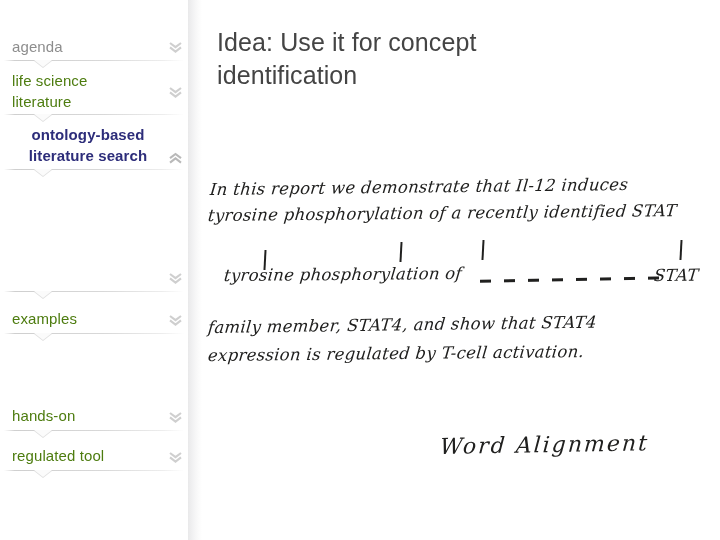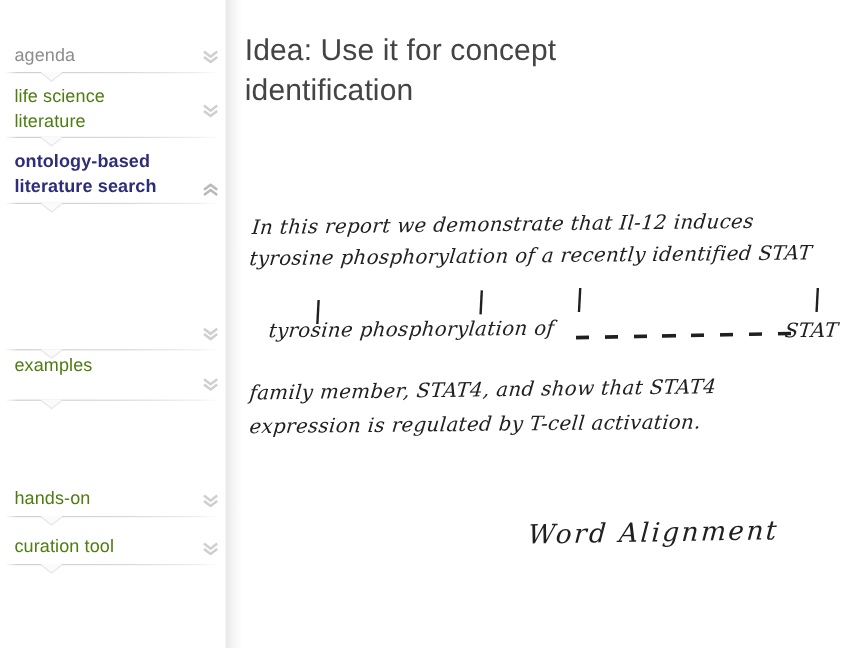--- a/index.html
+++ b/index.html
@@ -117,21 +117,21 @@
   #main {
     position: absolute;
     left: 202px;
     top: 0;
     width: 518px;
     height: 540px;
   }
 
   #slide-title {
     position: absolute;
-    left: 2px;
+    left: 15px;
     top: 26px;
     width: 400px;
     font-size: 25px;
     line-height: 33px;
     color: #444444;
     white-space: pre-line;
     letter-spacing: 0.1px;
   }
 
   
@@ -213,21 +213,21 @@
     </div>
     <div class="chev" style="left:168px; top:86px;">
       <svg width="15" height="13" viewBox="0 0 15 13">
           <path d="M2 2 L7.5 6.2 L13 2" fill="none" stroke="#cfcfcf" stroke-width="2.1"></path>
           <path d="M2 6.4 L7.5 10.6 L13 6.4" fill="none" stroke="#cfcfcf" stroke-width="2.1"></path>
         </svg>
     </div>
     <div class="nav-rule" style="top:114px;"></div>
     <div class="nav-notch" style="left:34px; top:114px;"></div>
 
-    <div class="nav-item" style="top:124px;">
+    <div class="nav-item" style="top:124px;text-align:center;">
       <span class="nav-label active">ontology-based
 literature search</span>
     </div>
     <div class="chev" style="left:168px; top:152px;">
       <svg width="15" height="13" viewBox="0 0 15 13">
           <path d="M2 6.2 L7.5 2 L13 6.2" fill="none" stroke="#b9b9b9" stroke-width="2.1"></path>
           <path d="M2 10.6 L7.5 6.4 L13 10.6" fill="none" stroke="#b9b9b9" stroke-width="2.1"></path>
         </svg>
     </div>
     <div class="nav-rule" style="top:169px;"></div>
@@ -236,21 +236,21 @@
 
     <div class="chev" style="left:168px; top:272px;">
       <svg width="15" height="13" viewBox="0 0 15 13">
           <path d="M2 2 L7.5 6.2 L13 2" fill="none" stroke="#cfcfcf" stroke-width="2.1"></path>
           <path d="M2 6.4 L7.5 10.6 L13 6.4" fill="none" stroke="#cfcfcf" stroke-width="2.1"></path>
         </svg>
     </div>
     <div class="nav-rule" style="top:291px;"></div>
     <div class="nav-notch" style="left:34px; top:291px;"></div>
 
-    <div class="nav-item" style="top:294px;">
+    <div class="nav-item" style="top:308px;">
       <span class="nav-label">examples</span>
     </div>
     <div class="chev" style="left:168px; top:314px;">
       <svg width="15" height="13" viewBox="0 0 15 13">
           <path d="M2 2 L7.5 6.2 L13 2" fill="none" stroke="#cfcfcf" stroke-width="2.1"></path>
           <path d="M2 6.4 L7.5 10.6 L13 6.4" fill="none" stroke="#cfcfcf" stroke-width="2.1"></path>
         </svg>
     </div>
     <div class="nav-rule" style="top:333px;"></div>
     <div class="nav-notch" style="left:34px; top:333px;"></div>
@@ -261,21 +261,21 @@
     <div class="chev" style="left:168px; top:411px;">
       <svg width="15" height="13" viewBox="0 0 15 13">
           <path d="M2 2 L7.5 6.2 L13 2" fill="none" stroke="#cfcfcf" stroke-width="2.1"></path>
           <path d="M2 6.4 L7.5 10.6 L13 6.4" fill="none" stroke="#cfcfcf" stroke-width="2.1"></path>
         </svg>
     </div>
     <div class="nav-rule" style="top:430px;"></div>
     <div class="nav-notch" style="left:34px; top:430px;"></div>
 
     <div class="nav-item" style="top:445px;">
-      <span class="nav-label">curation tool</span>
+      <span class="nav-label">regulated tool</span>
     </div>
     <div class="chev" style="left:168px; top:451px;">
       <svg width="15" height="13" viewBox="0 0 15 13">
           <path d="M2 2 L7.5 6.2 L13 2" fill="none" stroke="#cfcfcf" stroke-width="2.1"></path>
           <path d="M2 6.4 L7.5 10.6 L13 6.4" fill="none" stroke="#cfcfcf" stroke-width="2.1"></path>
         </svg>
     </div>
     <div class="nav-rule" style="top:470px;"></div>
     <div class="nav-notch" style="left:34px; top:470px;"></div>
 

